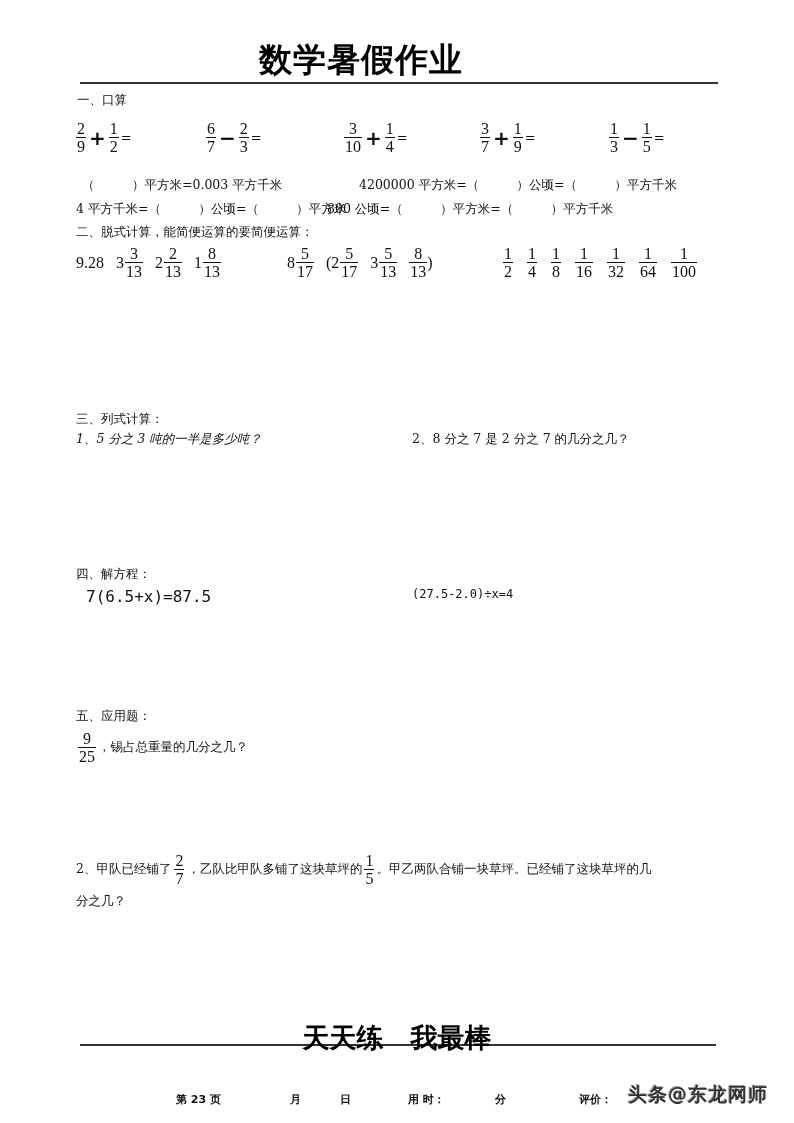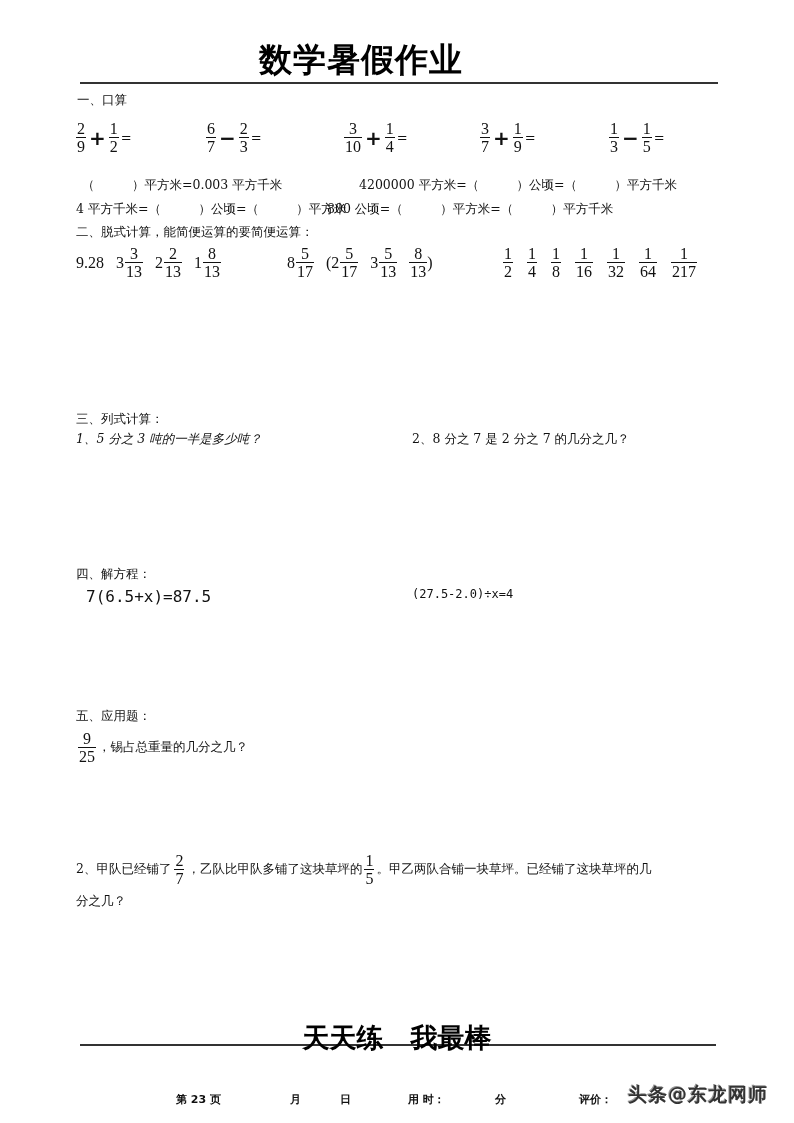--- a/index.html
+++ b/index.html
@@ -177,21 +177,21 @@
   <span class="frac">
       <span class="num">1</span>
       <span class="den">32</span>
     </span>
   <span class="frac">
       <span class="num">1</span>
       <span class="den">64</span>
     </span>
   <span class="frac">
       <span class="num">1</span>
-      <span class="den">217</span>
+      <span class="den">100</span>
     </span>
 </div>
 
 <div class="abs txt" style="left:76px;top:411px;">三、列式计算：</div>
 <div class="abs txt" style="left:76px;top:431px;font-style:italic;">1、5 分之 3 吨的一半是多少吨？</div>
 <div class="abs txt" style="left:412px;top:431px;">2、8 分之 7 是 2 分之 7 的几分之几？</div>
 
 <div class="abs txt" style="left:76px;top:566px;">四、解方程：</div>
 <div class="abs txt" style="left:76px;top:587px;font-family:'DejaVu Sans Mono',monospace;font-size:16px;margin-left:10px;">7(6.5+x)=87.5</div>
 <div class="abs txt" style="left:412px;top:587px;font-family:'DejaVu Sans Mono',monospace;font-size:12px;">(27.5-2.0)÷x=4</div>

